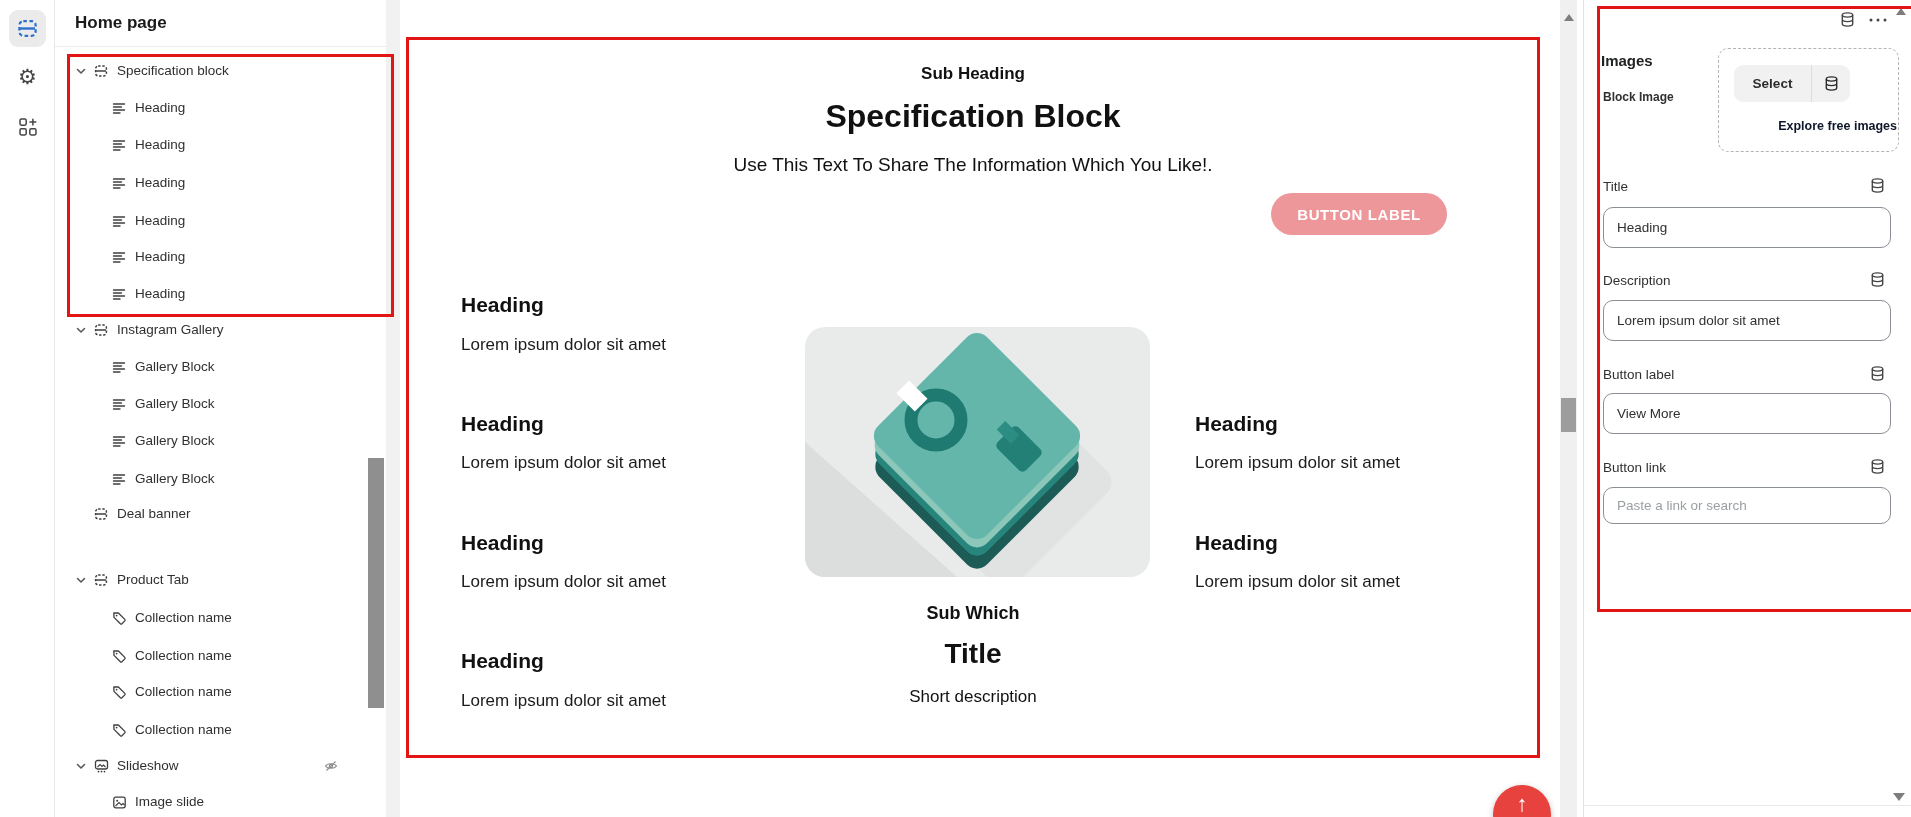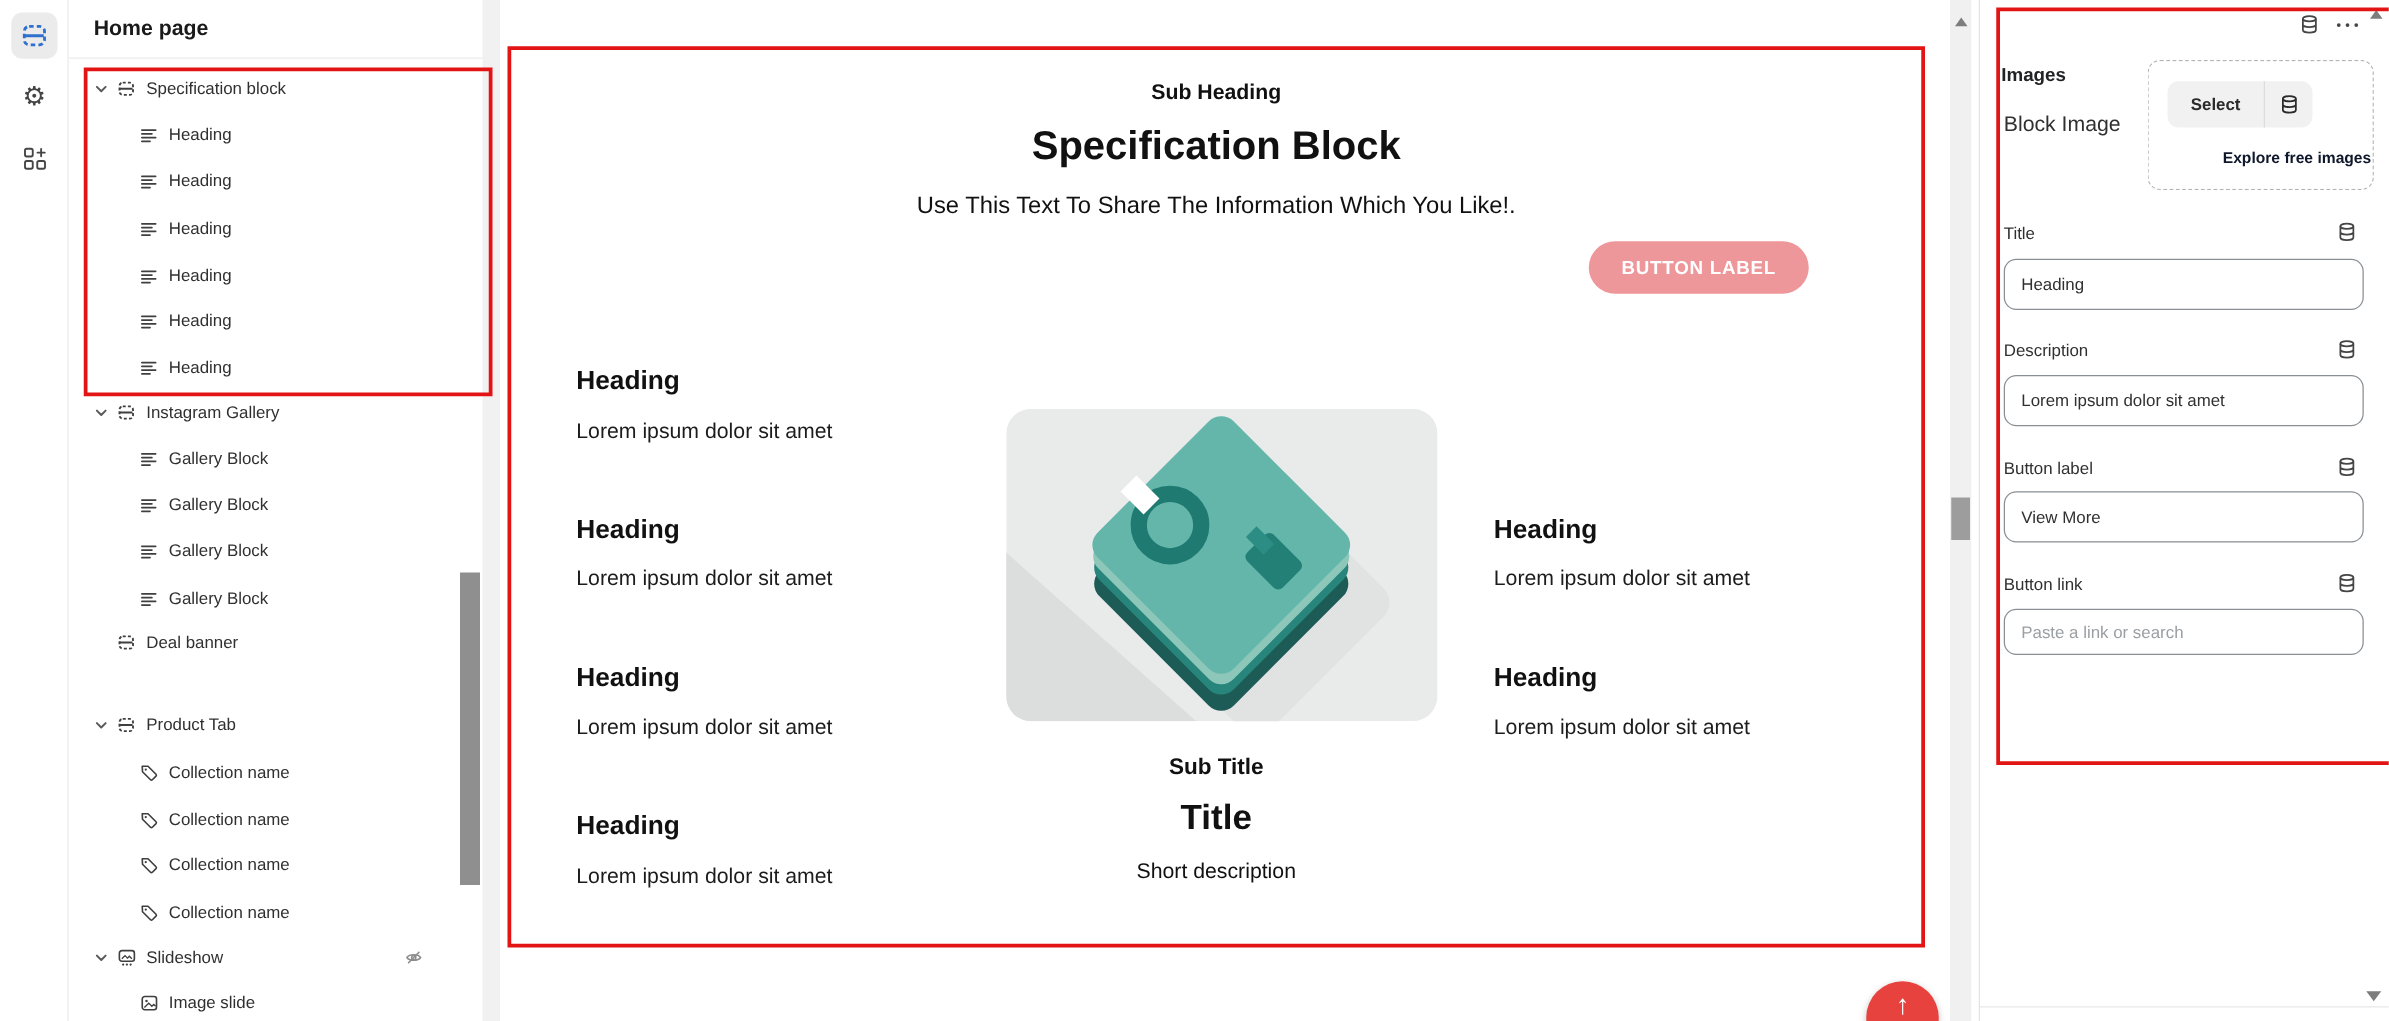--- a/index.html
+++ b/index.html
@@ -46,21 +46,21 @@
   
   .cv-track { position:absolute; left:1560px; top:0; width:17px; height:817px; background:#f0f0f0; }
   .cv-up { position:absolute; left:1564px; top:14px; width:0; height:0; border-left:5px solid transparent; border-right:5px solid transparent; border-bottom:7px solid #7d7d7d; }
   .cv-thumb { position:absolute; left:1561px; top:398px; width:15px; height:34px; background:#9d9d9d; }
 
   
   .inspector { position:absolute; left:1583px; top:0; width:328px; height:817px; background:#fff; border-left:1px solid #e3e3e3; }
   .in-title { position:absolute; left:17px; top:12px; font-size:15px; font-weight:bold; color:#202223;margin-top:40px; }
   .in-hicon { position:absolute; top:11px; cursor:pointer; }
   .picker { position:absolute; left:134px; top:48px; width:181px; height:104px; border:1.5px dashed #b3b3b3; border-radius:10px; }
-  .picker-lab { position:absolute; left:19px; top:90px; font-size:17px; color:#303030; }
+  .picker-lab { position:absolute; left:19px; top:90px; font-size:12px; color:#303030;font-weight:bold; }
   .select-btn { position:absolute; left:15px; top:16px; width:116px; height:37px; background:#f1f1f1; border-radius:9px; display:flex; align-items:center; cursor:pointer;justify-content:center; }
   .select-txt { flex:1; text-align:center; font-size:13.5px; font-weight:bold; color:#2b2b2b; }
   .select-div { width:1px; height:37px; background:#dcdcdc; }
   .select-ic { width:38px; display:flex; align-items:center; justify-content:center; }
   .explore { position:absolute; left:0; top:70px; width:178px; text-align:right; font-size:12.5px; color:#0f172a; cursor:pointer;font-weight:bold; }
   .fld-lab { position:absolute; left:19px; font-size:13.5px; color:#303030; }
   .fld-db { position:absolute; left:285px; cursor:pointer; }
   .tf { position:absolute; left:19px; width:288px; height:41px; border:1px solid #898f94; border-radius:10px; background:#fff; font-family:"Liberation Sans", sans-serif; font-size:13.5px; color:#303030; padding:0 13px; outline:none; }
   .tf::placeholder { color:#9a9fa3; }
   .in-foot-line { position:absolute; left:0; top:805px; width:328px; border-top:1px solid #e8e8e8; }
@@ -345,21 +345,21 @@
           </g>
         <g transform="translate(214,122) rotate(45)">
             <rect x="-20" y="-15" width="40" height="30" rx="5" fill="#238077"></rect>
           </g>
         <g transform="translate(208,116) rotate(45)">
             <rect x="-21" y="-10" width="20" height="12" fill="#2c8d84"></rect>
           </g>
       </g>
     </svg>
 
-    <div class="cv-center foot-sub" style="position:absolute">Sub Title</div>
+    <div class="cv-center foot-sub" style="position:absolute">Sub Which</div>
     <div class="cv-center foot-title" style="position:absolute">Title</div>
     <div class="cv-center foot-desc" style="position:absolute">Short description</div>
   </div>
 
   <div class="cv-track"></div>
   <div class="cv-up"></div>
   <div class="cv-thumb"></div>
 
   <div class="inspector">
     <div class="in-title">Images</div>

